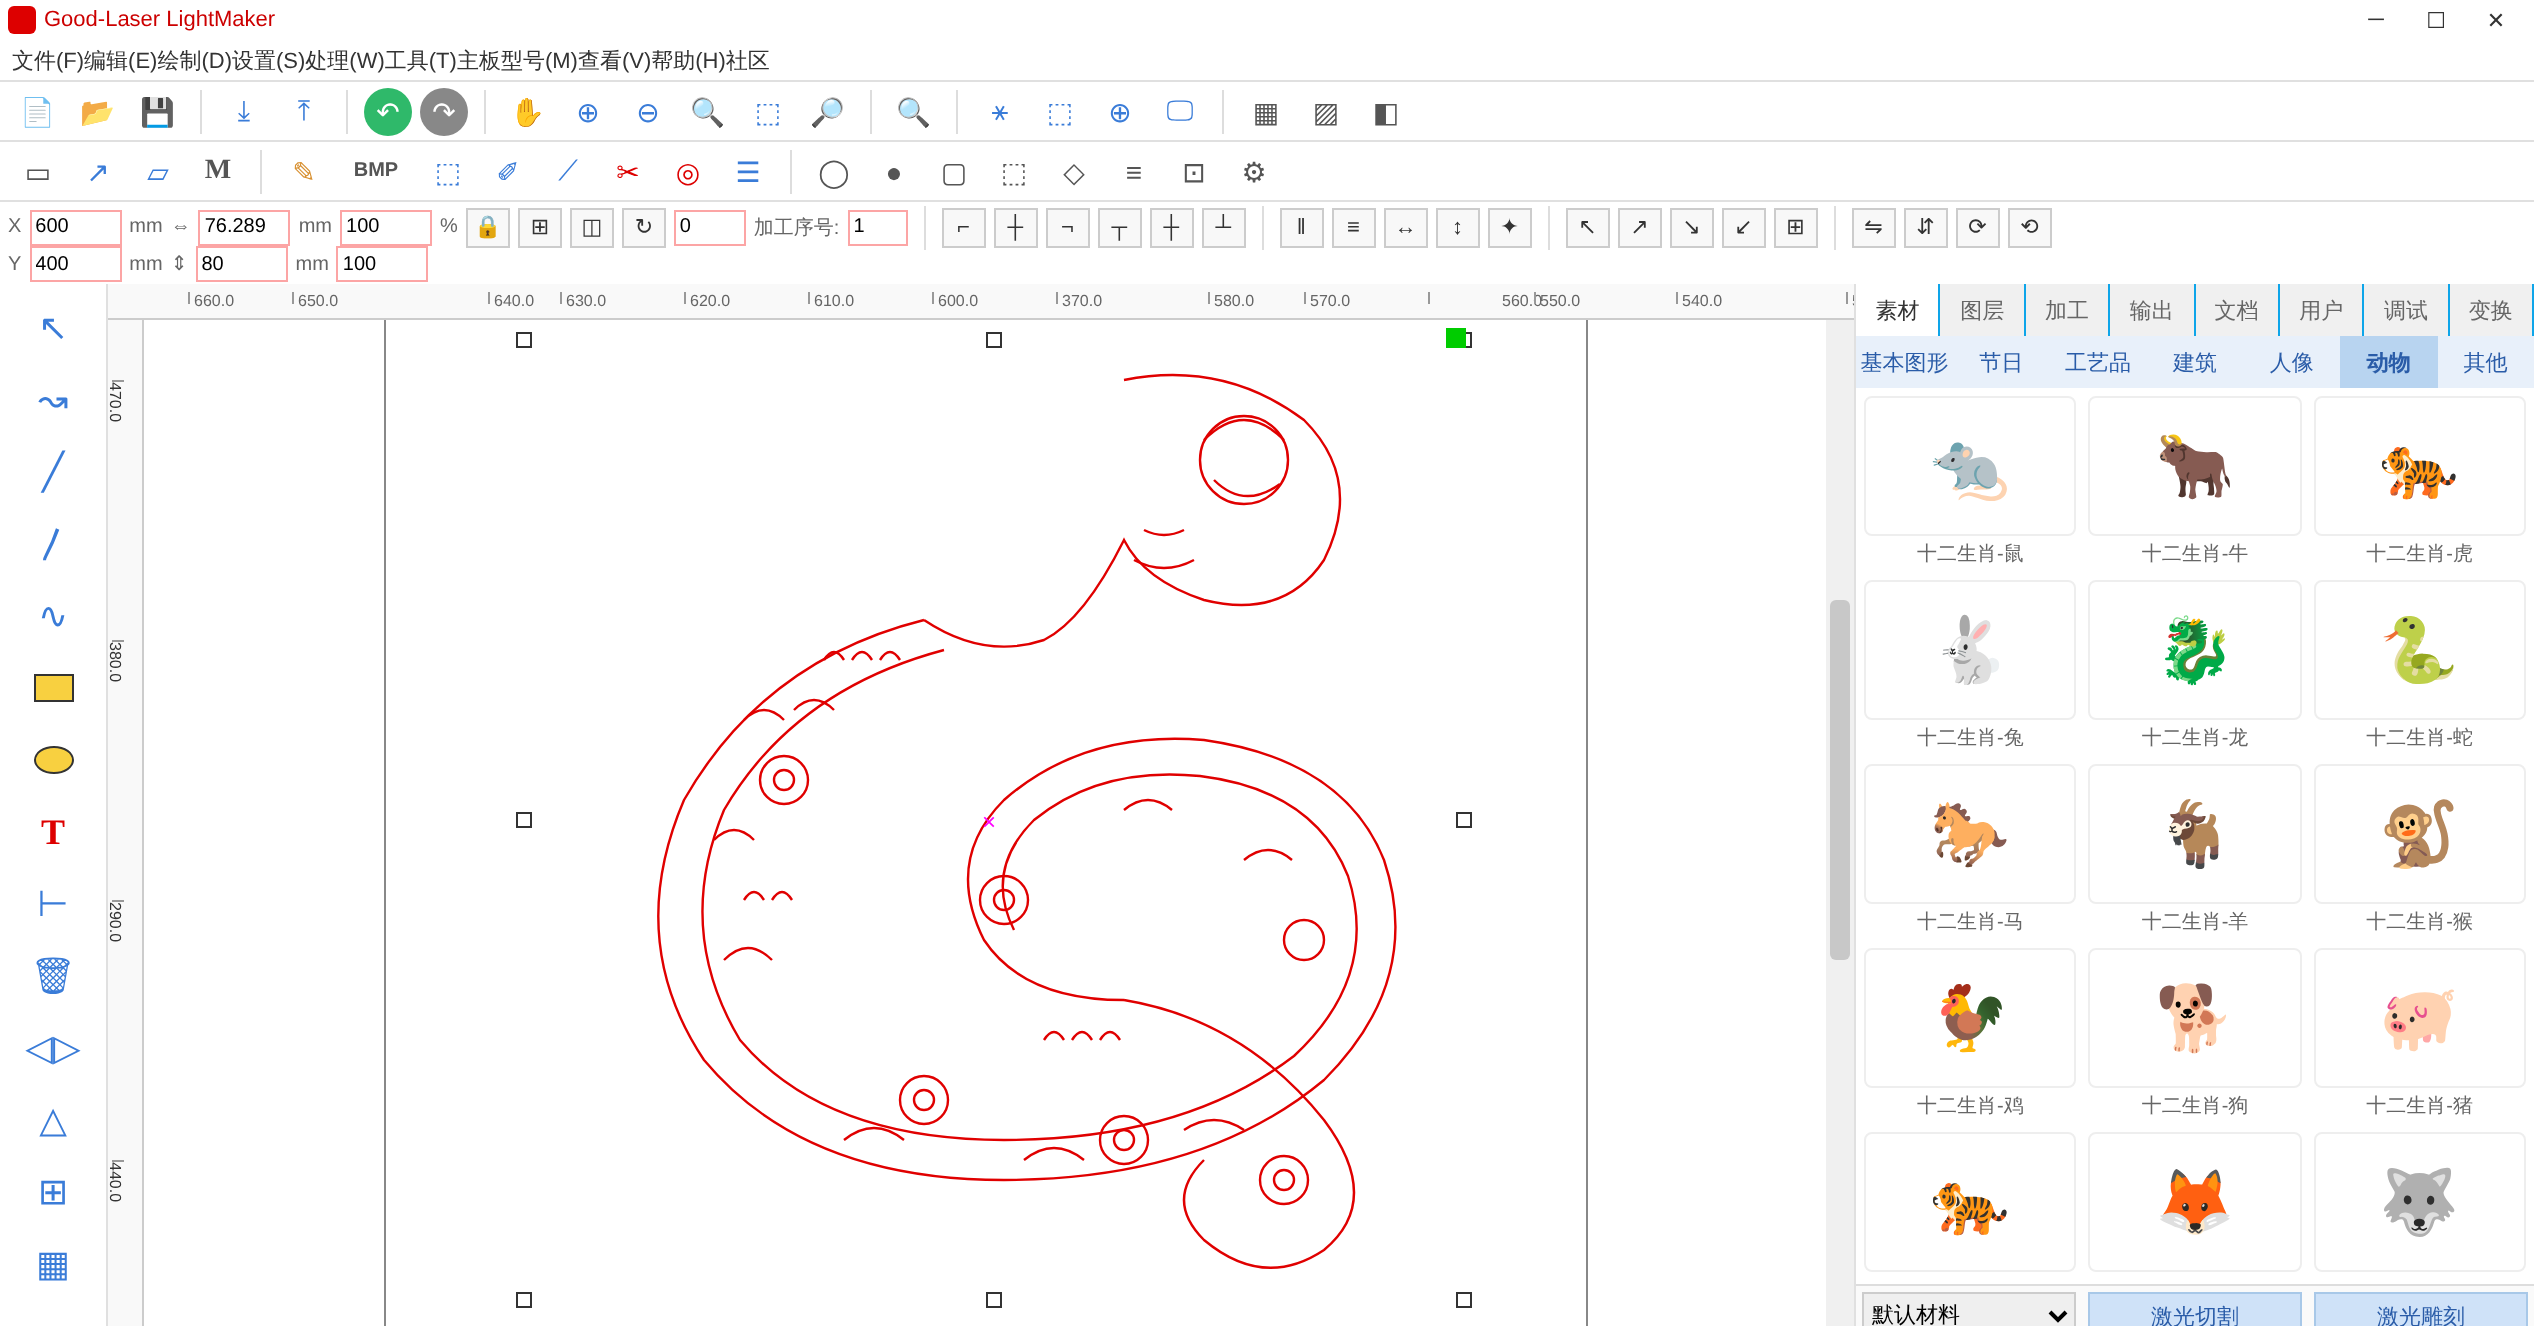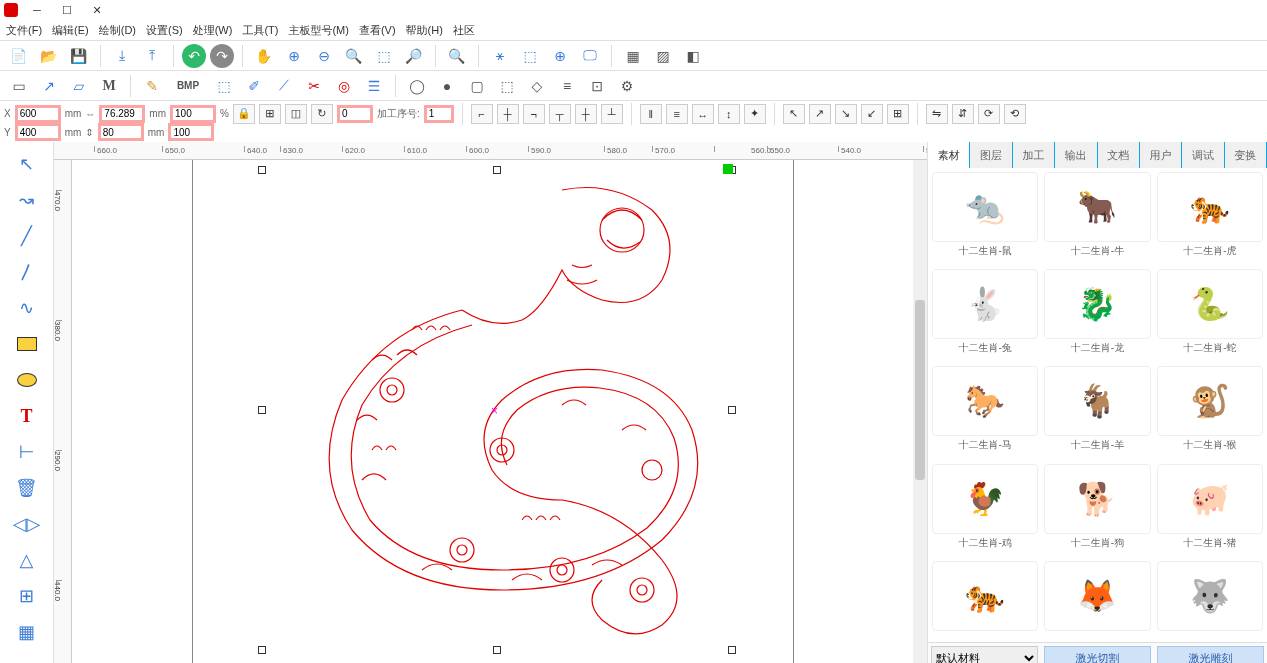--- a/index.html
+++ b/index.html
@@ -5,33 +5,33 @@
 * { margin: 0; padding: 0; box-sizing: border-box; font-family: "Microsoft YaHei", Arial, sans-serif; }
 body { width: 1267px; height: 663px; background: #fff; overflow: hidden; font-size: 11px; color: #333; }
 
 
 .titlebar { height: 20px; display: flex; align-items: center; padding: 0 4px; }
 .titlebar .icon { width: 14px; height: 14px; background: #d00; border-radius: 3px; margin-right: 4px; }
 .titlebar .title { color: #c00; font-size: 11px; flex: 1; }
 .titlebar .winbtn { width: 30px; height: 18px; display: flex; align-items: center; justify-content: center; font-size: 11px; }
 
 
-.menubar { height: 20px; display: flex; align-items: center; padding: 0 6px; gap: 10px; font-size: 11px; }
+.menubar { height: 20px; display: flex; align-items: center; padding: 0 6px; font-size: 11px; }
 .menubar span { cursor: pointer; }
 
 
 .toolbar { height: 30px; border-top: 1px solid #e0e0e0; display: flex; align-items: center; padding: 0 6px; gap: 4px; }
 .tb-btn { width: 26px; height: 24px; display: flex; align-items: center; justify-content: center; border: 1px solid transparent; border-radius: 3px; cursor: pointer; font-size: 14px; color: #555; }
 .tb-btn.blue { color: #3a7cd8; }
 .tb-btn.green { background: #2fb96a; color: #fff; border-radius: 50%; width: 24px; height: 24px; }
 .tb-btn.gray { background: #888; color: #fff; border-radius: 50%; width: 24px; height: 24px; }
 .tb-sep { width: 1px; height: 22px; background: #ddd; margin: 0 4px; }
 
 .coord-row { height: 26px; display: flex; align-items: center; padding: 0 4px; gap: 4px; border-top: 1px solid #e0e0e0; font-size: 10px; }
-.coord-row input { width: 46px; height: 18px; border: 3px solid #fca5a5; font-size: 10px; padding: 0 2px; }
+.coord-row input { width: 46px; height: 18px; border: 1px solid #fca5a5; font-size: 10px; padding: 0 2px; }
 .coord-row .lbl { color: #666; }
 .coord-row .mini-btn { width: 22px; height: 20px; border: 1px solid #ccc; display: flex; align-items: center; justify-content: center; font-size: 11px; cursor: pointer; background: #f8f8f8; }
 
 
 .main { display: flex; height: 530px; }
 .left-tools { width: 54px; border-right: 1px solid #e0e0e0; display: flex; flex-direction: column; align-items: center; padding-top: 8px; gap: 8px; }
 .lt-btn { width: 28px; height: 28px; display: flex; align-items: center; justify-content: center; font-size: 18px; color: #3a7cd8; cursor: pointer; }
 .lt-btn.rect { background: #f8d040; width: 20px; height: 14px; border: 1px solid #333; }
 .lt-btn.ellipse { background: #f8d040; width: 20px; height: 14px; border: 1px solid #333; border-radius: 50%; }
 .lt-btn.text { color: #d00; font-family: serif; font-weight: bold; }
@@ -70,20 +70,21 @@
 .rp-bottom button { flex: 1; height: 24px; background: #cfe2f8; border: 1px solid #a8c8e8; font-size: 11px; cursor: pointer; color: #2a5ca8; }
 
 .scrollbar-v { position: absolute; right: 0; top: 18px; bottom: 0; width: 14px; background: #f0f0f0; }
 .scrollbar-v .thumb { position: absolute; left: 2px; right: 2px; top: 140px; height: 180px; background: #c8c8c8; border-radius: 3px; }
 </style>
 </head>
 <body>
 
 <div class="titlebar">
   <div class="icon"></div>
+  <div class="title">Good-Laser LightMaker</div>
   <div class="winbtn">─</div>
   <div class="winbtn">☐</div>
   <div class="winbtn">✕</div>
 </div>
 
 <div class="menubar" id="menubar">
     <span>文件(F)</span>
     <span>编辑(E)</span>
     <span>绘制(D)</span>
     <span>设置(S)</span>
@@ -222,27 +223,27 @@
     <div class="lt-btn">🗑</div>
     <div class="lt-btn">◁▷</div>
     <div class="lt-btn">△</div>
     <div class="lt-btn">⊞</div>
     <div class="lt-btn">▦</div>
   </div>
 
   <div class="canvas-area">
     <div class="ruler-h" id="ruler-h">
         <div class="tick" style="left: 40px;">660.0</div>
-        <div class="tick" style="left: 108px;">650.0</div>
+        <div class="tick" style="left: 92px;">650.0</div>
         <div class="tick" style="left: 164px; margin-left: 26px;">640.0</div>
         <div class="tick" style="left: 226px;">630.0</div>
         <div class="tick" style="left: 288px;">620.0</div>
         <div class="tick" style="left: 350px;">610.0</div>
         <div class="tick" style="left: 412px;">600.0</div>
-        <div class="tick" style="left: 474px;">590.0</div>
+        <div class="tick" style="left: 474px;">370.0</div>
         <div class="tick" style="left: 550px;">580.0</div>
         <div class="tick" style="left: 598px;">570.0</div>
         <div class="tick" style="left: 660px; padding-left: 36px;">560.0</div>
         <div class="tick" style="left: 713px;">550.0</div>
         <div class="tick" style="left: 784px;">540.0</div>
         <div class="tick" style="left: 869px;">530.0</div>
       </div>
     <div class="ruler-v" id="ruler-v">
         <div class="tick" style="top: 30px;">470.0</div>
         <div class="tick" style="top: 160px;">380.0</div>
@@ -306,20 +307,29 @@
     <div class="rp-tabs" id="rp-tabs">
         <div class="rp-tab active">素材</div>
         <div class="rp-tab">图层</div>
         <div class="rp-tab">加工</div>
         <div class="rp-tab">输出</div>
         <div class="rp-tab">文档</div>
         <div class="rp-tab">用户</div>
         <div class="rp-tab">调试</div>
         <div class="rp-tab">变换</div>
       </div>
+    <div class="rp-cats" id="rp-cats">
+        <div class="rp-cat">基本图形</div>
+        <div class="rp-cat">节日</div>
+        <div class="rp-cat">工艺品</div>
+        <div class="rp-cat">建筑</div>
+        <div class="rp-cat">人像</div>
+        <div class="rp-cat active">动物</div>
+        <div class="rp-cat">其他</div>
+      </div>
     <div class="rp-grid" id="rp-grid">
         <div class="rp-item">
           <div class="rp-thumb" style="color: rgb(157, 191, 142);">🐀</div>
           <div class="rp-label">十二生肖-鼠</div>
         </div>
         <div class="rp-item">
           <div class="rp-thumb" style="color: rgb(42, 61, 122);">🐂</div>
           <div class="rp-label">十二生肖-牛</div>
         </div>
         <div class="rp-item">

